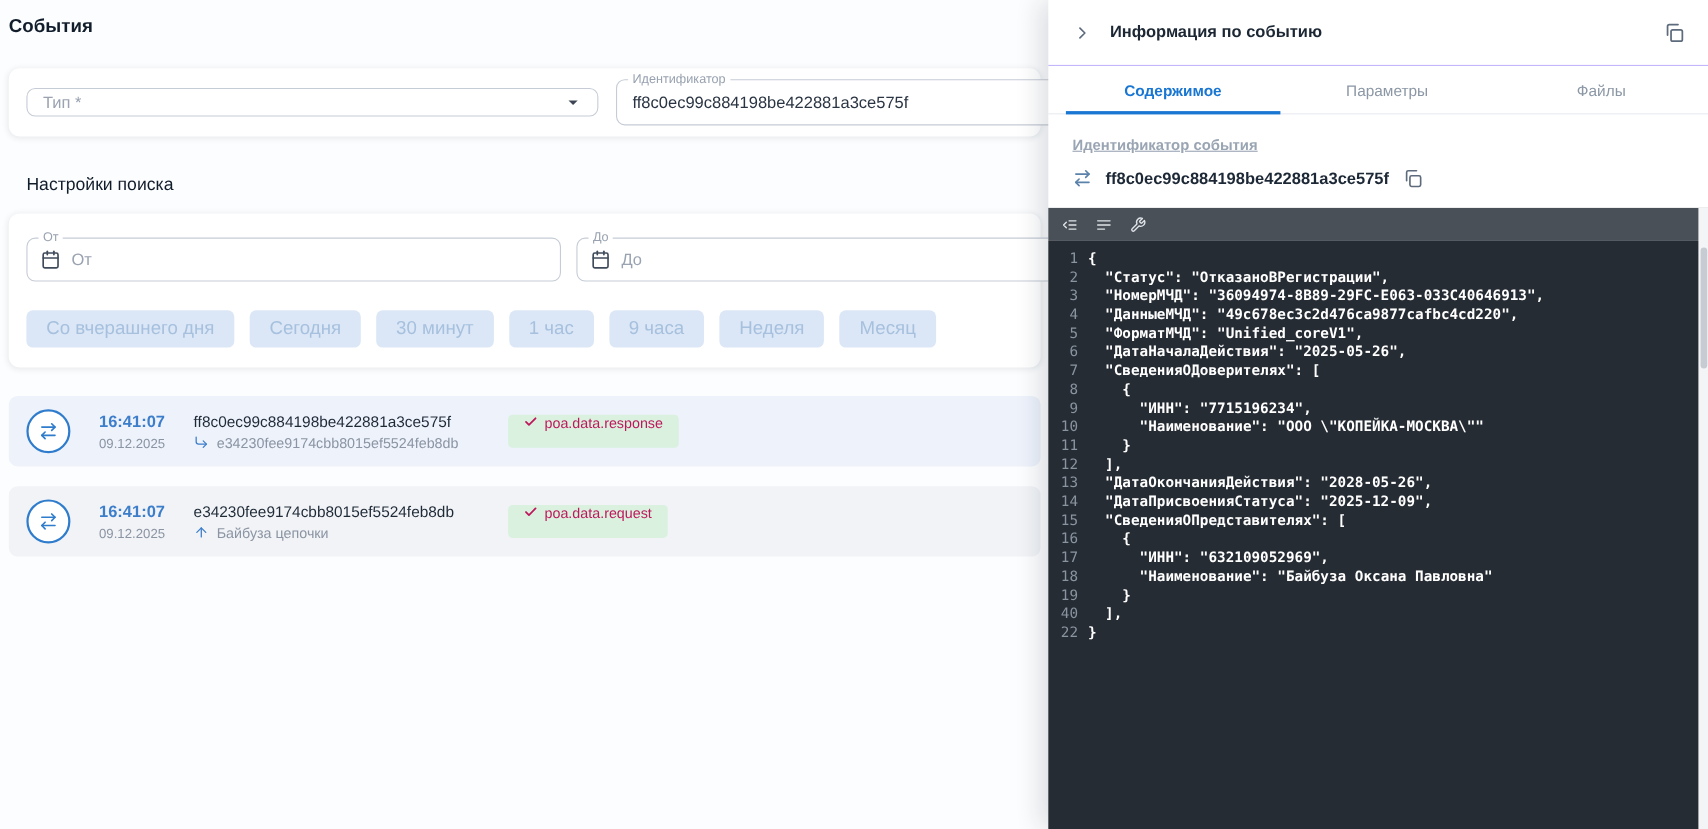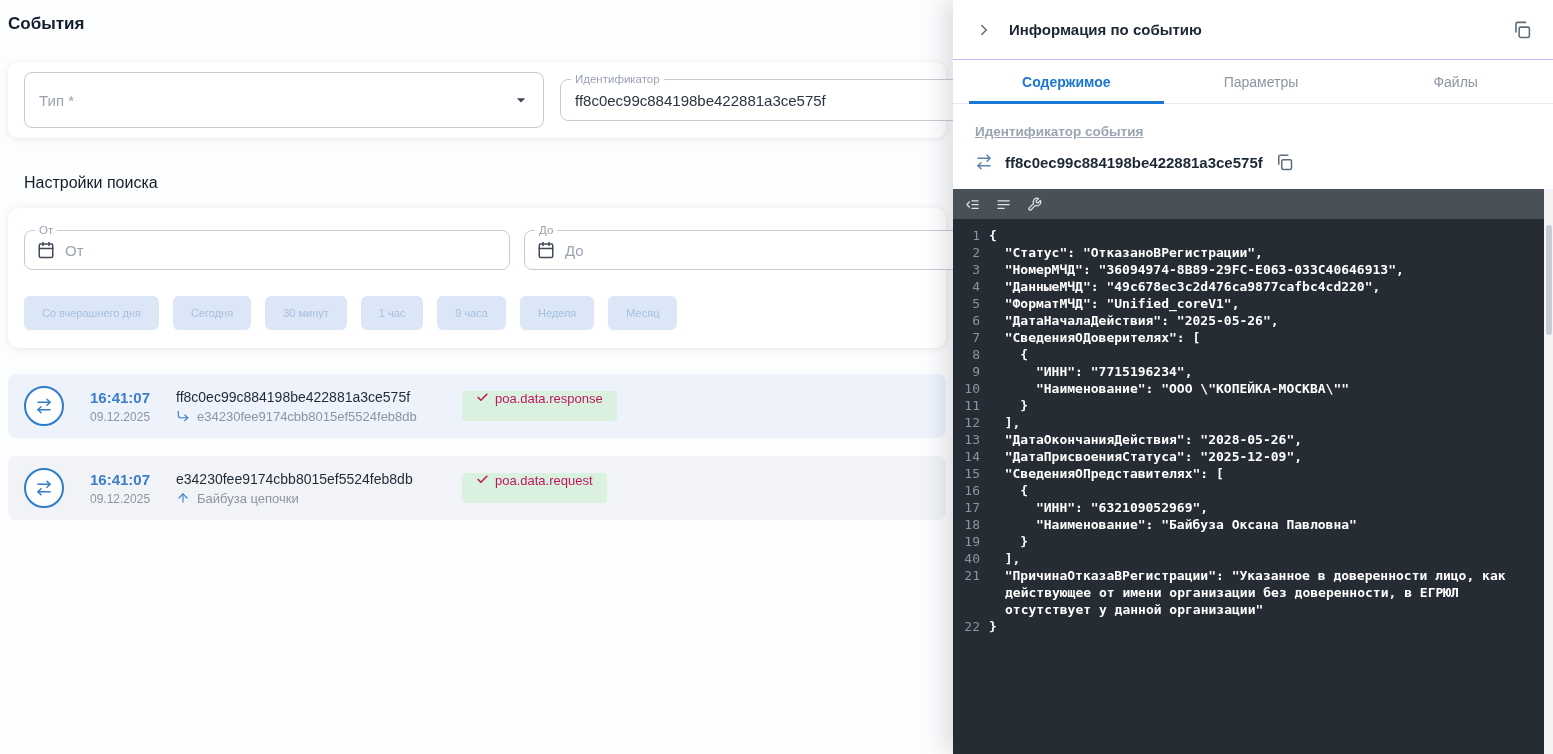--- a/index.html
+++ b/index.html
@@ -23,21 +23,21 @@
   }
   .card {
     background: #fff; border-radius: 10px;
     box-shadow: 0 1px 6px rgba(21, 39, 61, 0.10);
   }
   .filter-card {
     margin: 28px 8px 0 8px; width: 938px;
     padding: 10px 16px; display: flex; gap: 16px; align-items: center;
   }
   .select {
-    flex: 0 0 520px; height: 56px; border: 1px solid #c6ccd6; border-radius: 8px;
+    flex: 0 0 520px; height: 26px; border: 1px solid #c6ccd6; border-radius: 8px;
     display: flex; align-items: center; justify-content: space-between;
     padding: 0 12px 0 14px; color: #9aa3b1; font-size: 15px; background: #fff; cursor: pointer;
   }
   .select .caret { color: #3c4654; }
   .field {
     flex: 0 0 560px; height: 42px; border: 1px solid #c6ccd6; border-radius: 8px;
     position: relative; display: flex; align-items: center; padding: 0 14px; background: #fff;
   }
   .float-label {
     position: absolute; top: -7px; left: 10px; background: #fff; padding: 0 4px;
@@ -56,21 +56,21 @@
   .date-row { display: flex; gap: 14px; }
   .date-field {
     flex: 0 0 486px; height: 40px; border: 1px solid #c6ccd6; border-radius: 8px;
     position: relative; display: flex; align-items: center; gap: 10px; padding: 0 12px;
     background: #fff; color: #9aa3b1; font-size: 15px;
   }
   .date-field .cal { color: #3f4b5a; }
   .qr-row { display: flex; gap: 14px; margin-top: 26px; }
   .qr-btn {
     height: 34px; padding: 0 18px; border: none; border-radius: 6px; cursor: pointer;
-    background: #dbe7f6; color: #a6c0de; font-size: 11px;
+    background: #dbe7f6; color: #a6c0de; font-size: 17px;
     font-family: "Liberation Sans", sans-serif;
   }
   .event-list { margin: 26px 8px 0 8px; display: flex; flex-direction: column; gap: 18px; }
   .event-row {
     height: 64px; border-radius: 8px; display: flex; align-items: center;
     padding: 0 16px; background: #edf2fb;
   }
   .event-row.gray { background: #f1f3f6; }
   .ev-btn {
     width: 40px; height: 40px; border-radius: 50%; border: 2px solid #2f7ccc;
@@ -422,24 +422,20 @@
     </div>
         <div class="code-line">
       <span class="ln">19</span>
       <span class="code">    }</span>
     </div>
         <div class="code-line">
       <span class="ln">40</span>
       <span class="code">  ],</span>
     </div>
         <div class="code-line">
-      <span class="ln">21</span>
-      <span class="code">  "ПричинаОтказаВРегистрации": "Указанное в доверенности лицо, как действующее от имени организации без доверенности, в ЕГРЮЛ отсутствует у данной организации"</span>
-    </div>
-        <div class="code-line">
       <span class="ln">22</span>
       <span class="code">}</span>
     </div>
       </div>
     <div class="scroll-track">
       <div class="scroll-thumb"></div>
     </div>
   </div>
 
 </aside>

